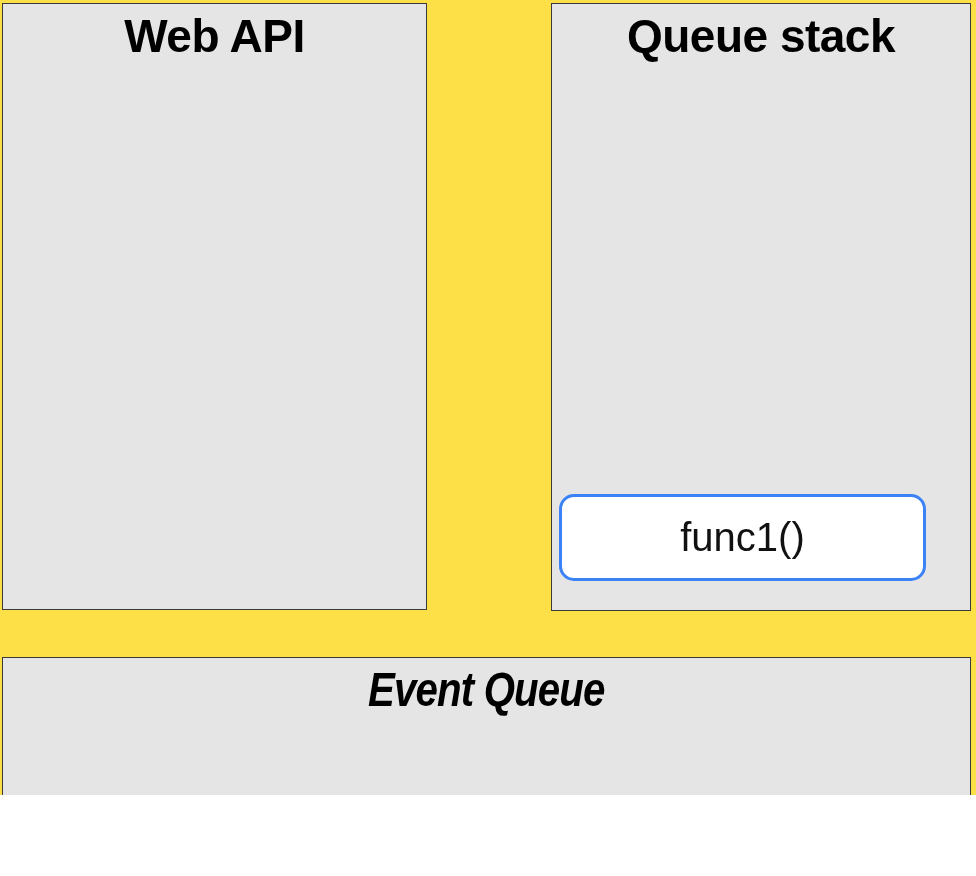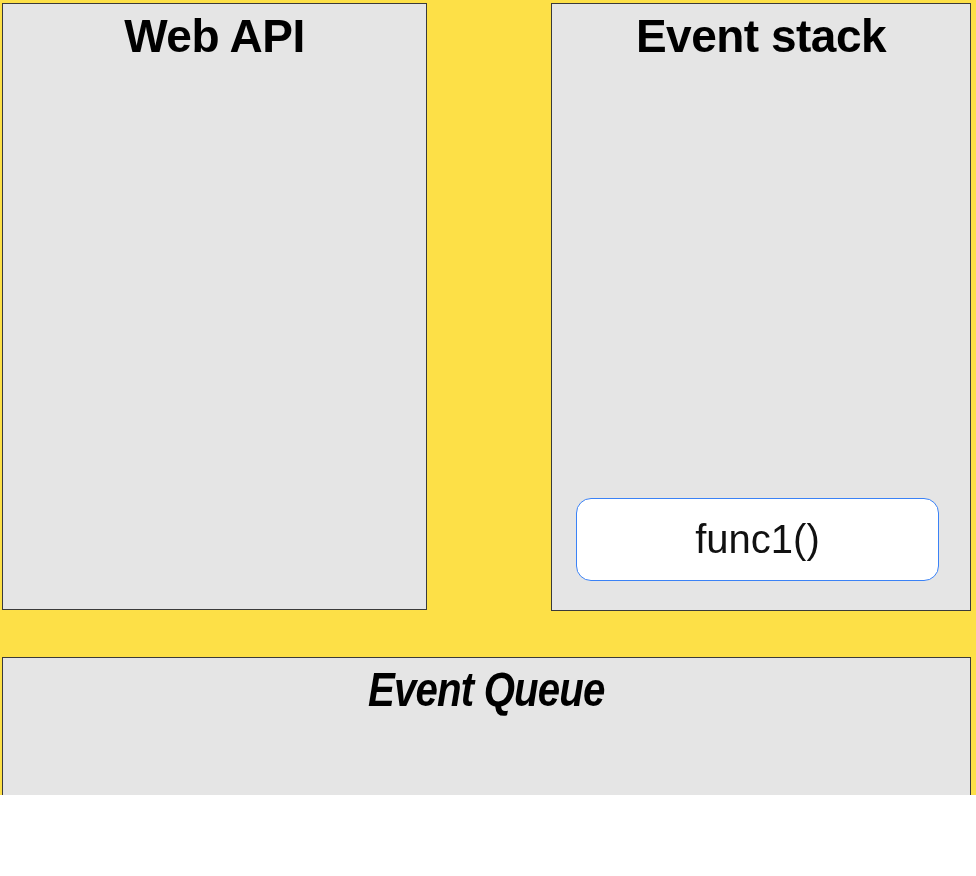--- a/index.html
+++ b/index.html
@@ -65,26 +65,26 @@
     font-style: italic;
   }
   .panel-event-queue .title-text {
     transform: scaleX(0.82);
     transform-origin: center top;
     letter-spacing: -1px;
   }
 
   .stack-frame {
     position: absolute;
-    left: 25px;
+    left: 8px;
     bottom: 30px;
     width: 361px;
     height: 81px;
     background: #ffffff;
-    border: 1px solid #3b82f6;
+    border: 3px solid #3b82f6;
     border-radius: 15px;
     display: flex;
     align-items: center;
     justify-content: center;
   }
 
   .stack-frame-label {
     font-family: "Liberation Sans", sans-serif;
     font-size: 40px;
     font-weight: 400;
@@ -97,21 +97,21 @@
 <div class="canvas">
 
   <section class="panel panel-web-api">
     <div class="panel-title">
       <span class="title-text">Web API</span>
     </div>
   </section>
 
   <section class="panel panel-call-stack">
     <div class="panel-title">
-      <span class="title-text">Event stack</span>
+      <span class="title-text">Queue stack</span>
     </div>
     <div class="stack-frame">
       <span class="stack-frame-label">func1()</span>
     </div>
   </section>
 
   <section class="panel panel-event-queue">
     <div class="panel-title">
       <span class="title-text">Event Queue</span>
     </div>

